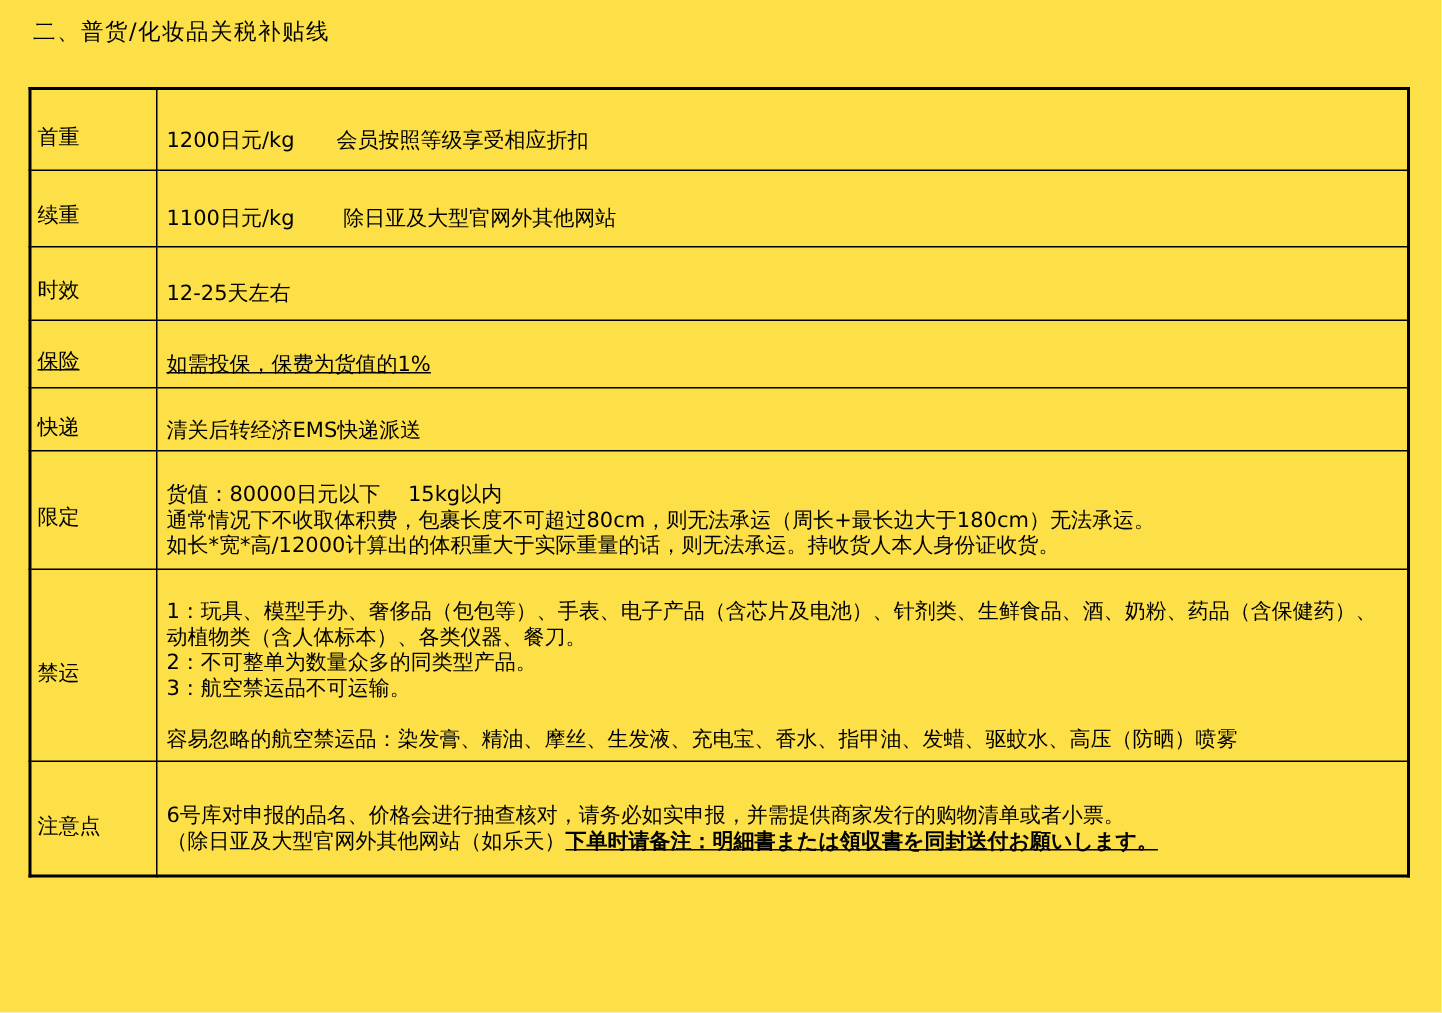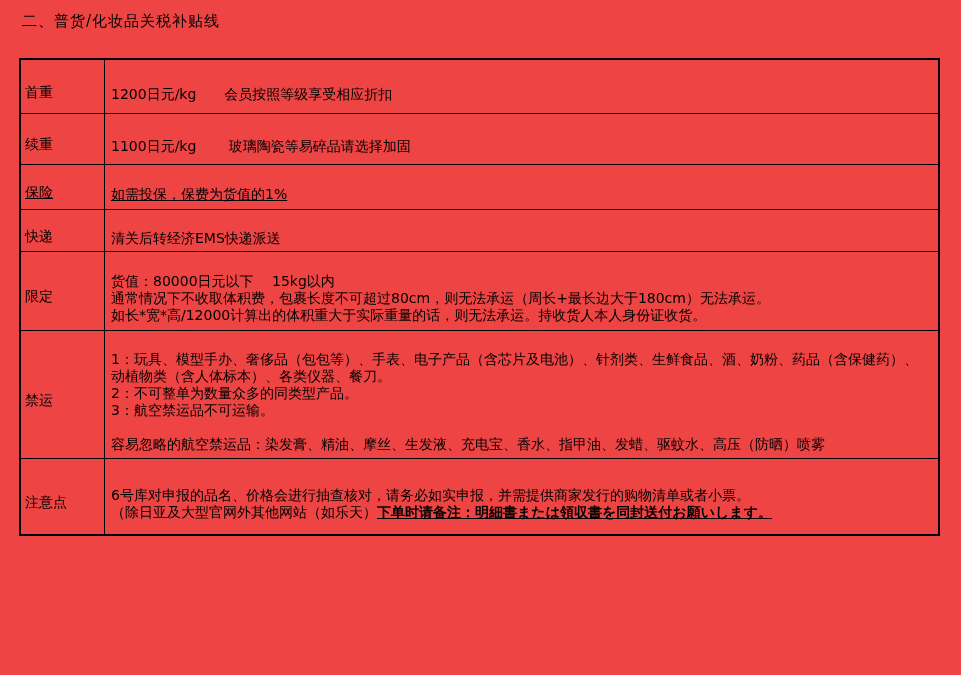--- a/index.html
+++ b/index.html
@@ -9,21 +9,21 @@
     width: 961px;
     height: 675px;
     overflow: hidden;
     font-family: "DejaVu Sans", sans-serif;
     color: #000000;
   }
   .page {
     position: relative;
     width: 961px;
     height: 675px;
-    background: #ef4444;
+    background: #fde047;
   }
   .title {
     position: absolute;
     left: 22px;
     top: 12px;
     font-size: 15px;
     line-height: 18px;
     letter-spacing: 1px;
     white-space: nowrap;
   }
@@ -69,21 +69,27 @@
     <tbody id="table-body">
         <tr style="height: 54px;">
           <td class="label-cell">首重</td>
           <td class="content-cell">
             <div class="line"><span>1200日元/kg　　会员按照等级享受相应折扣</span></div>
           </td>
         </tr>
         <tr style="height: 51px;">
           <td class="label-cell">续重</td>
           <td class="content-cell">
-            <div class="line"><span>1100日元/kg　　 玻璃陶瓷等易碎品请选择加固</span></div>
+            <div class="line"><span>1100日元/kg　　 除日亚及大型官网外其他网站</span></div>
+          </td>
+        </tr>
+        <tr style="height: 49px;">
+          <td class="label-cell">时效</td>
+          <td class="content-cell">
+            <div class="line"><span>12-25天左右</span></div>
           </td>
         </tr>
         <tr style="height: 45px; text-decoration: underline;">
           <td class="label-cell">保险</td>
           <td class="content-cell">
             <div class="line"><span>如需投保，保费为货值的1%</span></div>
           </td>
         </tr>
         <tr style="height: 40px;">
           <td class="label-cell">快递</td>

